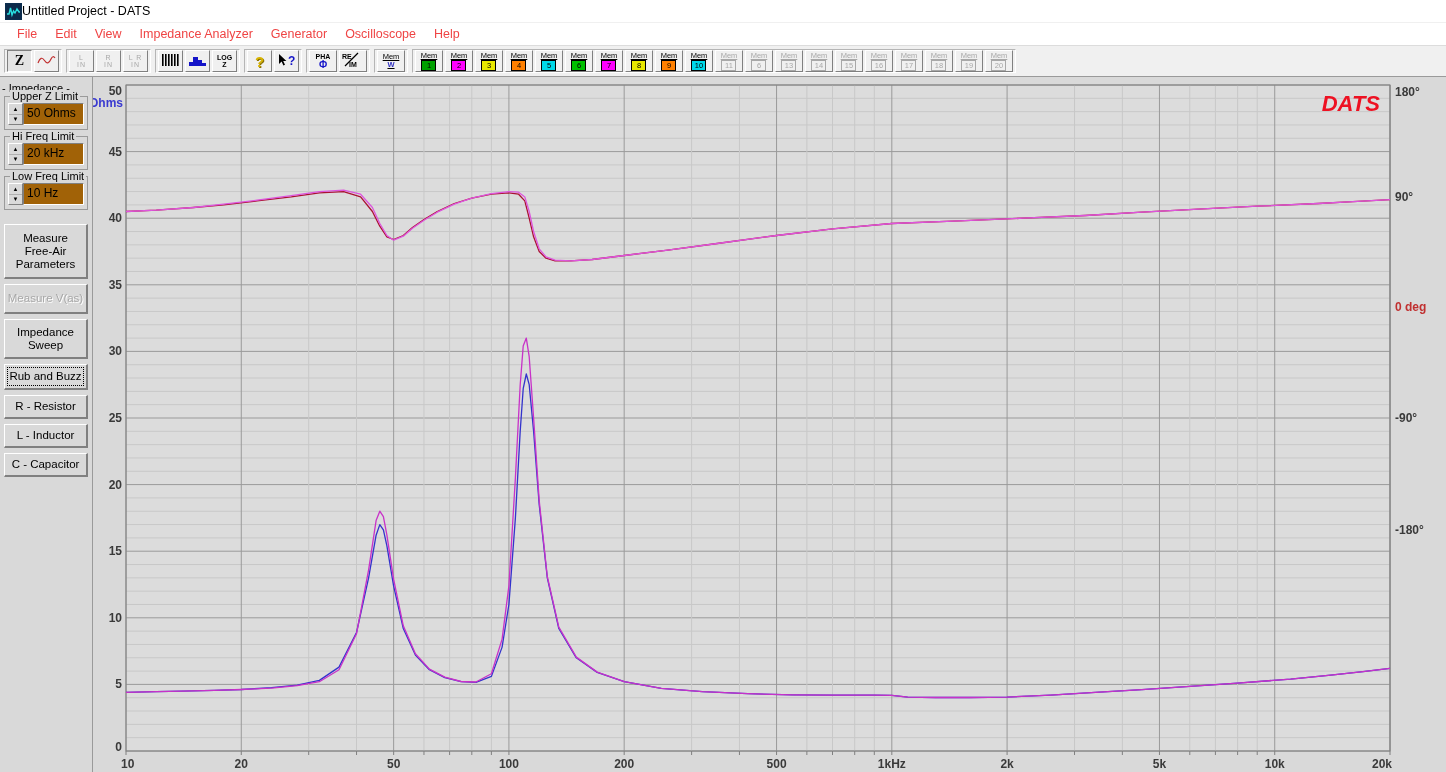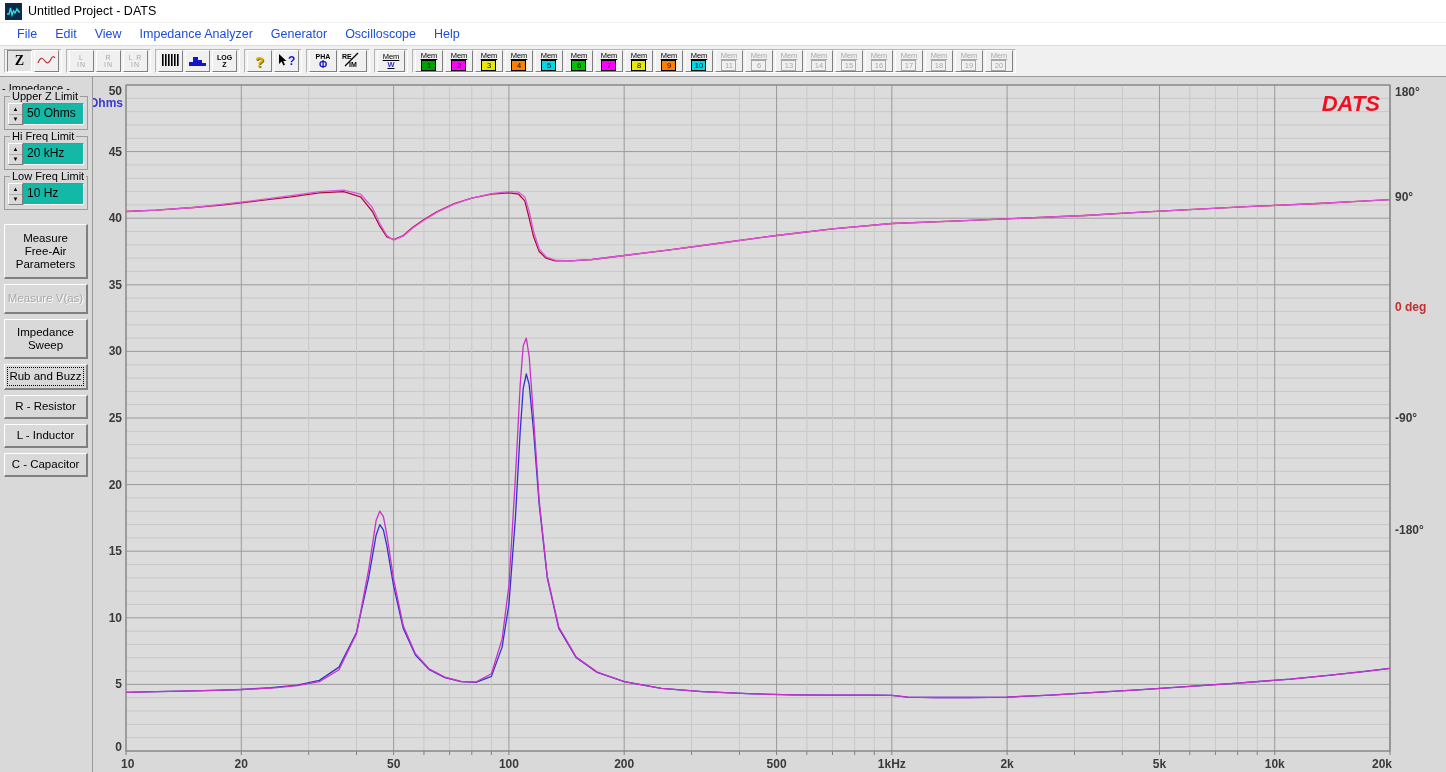--- a/index.html
+++ b/index.html
@@ -7,35 +7,35 @@
   body{
     width:1446px;height:772px;overflow:hidden;
     background:#d9d9d9;
     font-family:"Liberation Sans","DejaVu Sans",sans-serif;
     font-size:12px;color:#000;
     -webkit-font-smoothing:none;
   }
   
   #titlebar{
     height:22px;background:#ffffff;display:flex;align-items:center;
-    padding-left:5px;gap:6px;border-bottom:1px solid #f0f0f0;
+    padding-left:5px;border-bottom:1px solid #f0f0f0;
   }
   #titlebar .app-icon{
     width:15px;height:15px;background:#0b2e4f;position:relative;overflow:hidden;
     display:inline-block;border:1px solid #0b2e4f;
   }
   #titlebar .app-icon svg{display:block;}
   #titlebar .title-text{font-size:12.5px;color:#000;}
   
   #menubar{
     height:22px;background:#ffffff;display:flex;align-items:center;
     padding-left:8px;gap:0px;
   }
   #menubar .menu-item{
-    padding:3px 9px;font-size:12.5px;color:#1d4ed8;cursor:default;white-space:nowrap;
+    padding:3px 9px;font-size:12.5px;color:#ef4444;cursor:default;white-space:nowrap;
   }
   
   #toolbar{
     height:30px;background:#f0f0f0;border-top:1px solid #dcdcdc;
     border-bottom:1px solid #9a9a9a;
     display:flex;align-items:center;padding:0 2px;gap:0px;
   }
   .tb-group{display:flex;align-items:center;
     border:1px solid #b5b5b5;border-right-color:#ffffff;border-bottom-color:#ffffff;
     padding:1px;margin:0 2px;height:24px;box-sizing:border-box;background:#f0f0f0;}
@@ -83,21 +83,21 @@
   .spinrow{display:flex;align-items:stretch;height:22px;}
   .spin{
     width:15px;display:flex;flex-direction:column;
     border-top:1px solid #fff;border-left:1px solid #fff;
     border-right:1px solid #808080;border-bottom:1px solid #808080;
     background:#d9d9d9;box-sizing:border-box;
   }
   .spin span{flex:1;display:flex;align-items:center;justify-content:center;font-size:6px;line-height:6px;}
   .spin span:first-child{border-bottom:1px solid #b0b0b0;}
   .tfield{
-    flex:1;background:#14b8a6;border:1px solid #808080;border-right-color:#fff;border-bottom-color:#fff;
+    flex:1;background:#a16207;border:1px solid #808080;border-right-color:#fff;border-bottom-color:#fff;
     font-size:12px;padding:2px 0 0 3px;box-sizing:border-box;color:#000;
   }
   .btn{
     display:block;width:100%;box-sizing:border-box;
     background:#d9d9d9;
     border-top:1px solid #ffffff;border-left:1px solid #ffffff;
     border-right:2px solid #808080;border-bottom:2px solid #808080;
     font-size:11.5px;padding:4px 0;margin-bottom:5px;text-align:center;
     font-family:"Liberation Sans",sans-serif;line-height:13px;cursor:default;
   }

